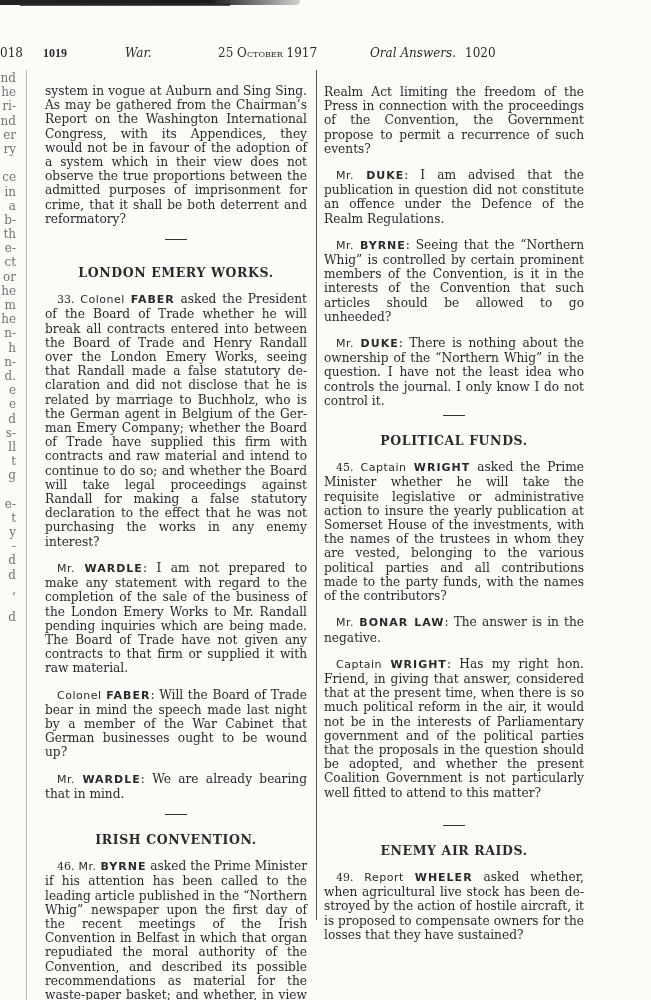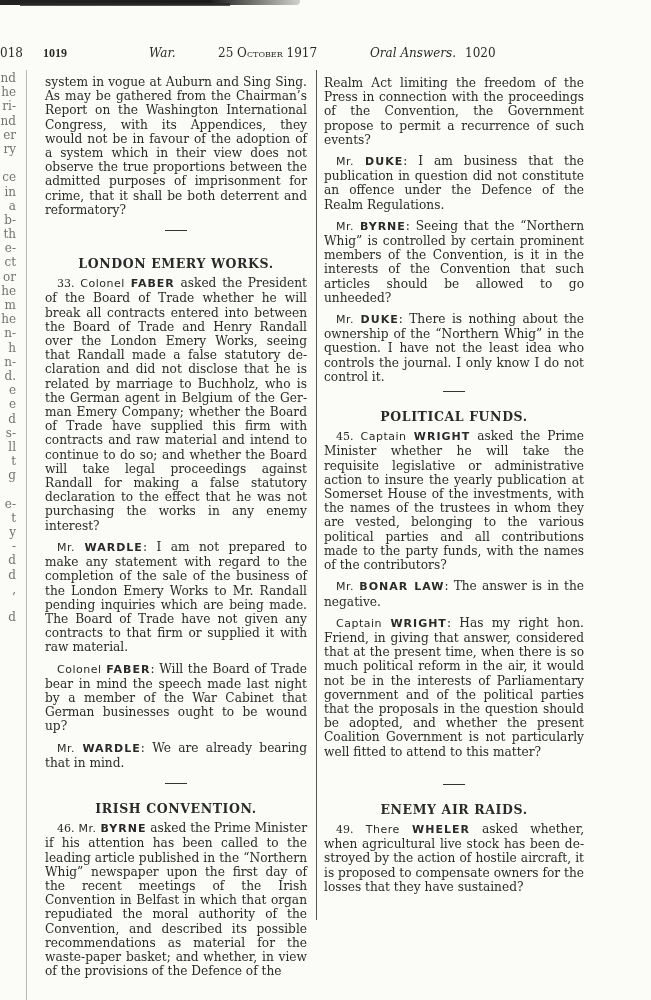--- a/index.html
+++ b/index.html
@@ -19,21 +19,21 @@
       position: absolute; left: 20px; top: 3px; width: 210px; height: 3px;
       background: #2b2b2b; opacity: .8;
     }
     .running-head {
       position: absolute; top: 46px; left: 0; width: 651px; height: 18px;
       font-size: 12px;
     }
     .running-head span { position: absolute; top: 0; white-space: nowrap; }
     .rh-prevcol { left: 0; }
     .rh-leftcol { left: 43px; font-weight: bold; font-family: Liberation Serif, serif; }
-    .rh-left-title { left: 125px; font-style: italic; margin-left: 24px; }
+    .rh-left-title { left: 125px; font-style: italic; }
     .rh-date { left: 218px; font-variant: small-caps; }
     .rh-right-title { left: 370px; font-style: italic; }
     .rh-rightcol { left: 465px; }
 
     .prev-edge {
       position: absolute; left: 0; top: 71px; width: 16px;
       font-size: 12px; line-height: 14.2px; color: #737373;
       overflow: hidden; white-space: nowrap; text-align: right;
     }
     .prev-edge div { height: 14.2px; }
@@ -45,21 +45,21 @@
     .col-rule.mid { left: 316px; top: 70px; height: 850px; background: #555; }
 
     .column {
       position: absolute; top: 72px;
       font-size: 12.2px; line-height: 14.2px;
       text-align: justify; hyphens: manual;
     }
     .column.left { left: 45px; width: 262px; }
     .column.right { left: 324px; width: 260px; top: 73px; }
 
-    .para { margin: 3px 0 7px 0; text-indent: 0; }
+    .para { margin: 12px 0 7px 0; text-indent: 0; }
     .para.indent { text-indent: 12px; }
     .speaker {
       font-family: "DejaVu Sans", "Liberation Sans", sans-serif;
       font-size: 11px; letter-spacing: 0.5px; font-weight: normal;
     }
     .speaker b { font-weight: bold; letter-spacing: 1px; }
     .qnum { font-size: 11px; }
     .heading {
       text-align: center; font-size: 12.5px; letter-spacing: .6px;
       margin: 0 0 5px 0;
@@ -164,21 +164,21 @@
       <span class="qnum">46.</span>
       <span class="speaker"><span>Mr.</span> <b>BYRNE</b></span><span> asked the Prime Minister if his attention has been called to the leading article published in the “Northern Whig” newspaper upon the first day of the recent meetings of the Irish Convention in Belfast in which that organ repudiated the moral authority of the Convention, and described its possible recommendations as material for the waste-paper basket; and whether, in view of the provisions of the Defence of the</span>
     </p>
   </div>
 </div>
 
 <div class="column right">
   <p class="para">Realm Act limiting the freedom of the Press in connection with the proceedings of the Convention, the Government propose to permit a recurrence of such events?</p>
 
   <p class="para indent">
-    <span class="speaker"><span>Mr.</span> <b>DUKE</b></span><span>: I am business that the publication in question did not constitute an offence under the Defence of the Realm Regulations.</span>
+    <span class="speaker"><span>Mr.</span> <b>DUKE</b></span><span>: I am advised that the publication in question did not constitute an offence under the Defence of the Realm Regulations.</span>
   </p>
   <p class="para indent">
     <span class="speaker"><span>Mr.</span> <b>BYRNE</b></span><span>: Seeing that the “Northern Whig” is controlled by certain prominent members of the Convention, is it in the interests of the Convention that such articles should be allowed to go unheeded?</span>
   </p>
   <p class="para indent">
     <span class="speaker"><span>Mr.</span> <b>DUKE</b></span><span>: There is nothing about the ownership of the “Northern Whig” in the question. I have not the least idea who controls the journal. I only know I do not control it.</span>
   </p>
 
   <div class="divider"></div>
   <div class="spacer-m"></div>
@@ -198,16 +198,16 @@
   </div>
 
   <div class="spacer-m"></div>
   <div class="divider"></div>
   <div class="spacer-m"></div>
 
   <div>
     <h3 class="heading">ENEMY AIR RAIDS.</h3>
     <p class="para indent">
       <span class="qnum">49.</span>
-      <span class="speaker"><span>There</span> <b>WHELER</b></span><span> asked whether, when agricultural live stock has been de­stroyed by the action of hostile aircraft, it is proposed to compensate owners for the losses that they have sustained?</span>
+      <span class="speaker"><span>Report</span> <b>WHELER</b></span><span> asked whether, when agricultural live stock has been de­stroyed by the action of hostile aircraft, it is proposed to compensate owners for the losses that they have sustained?</span>
     </p>
   </div>
 </div>
 
 </body></html>

